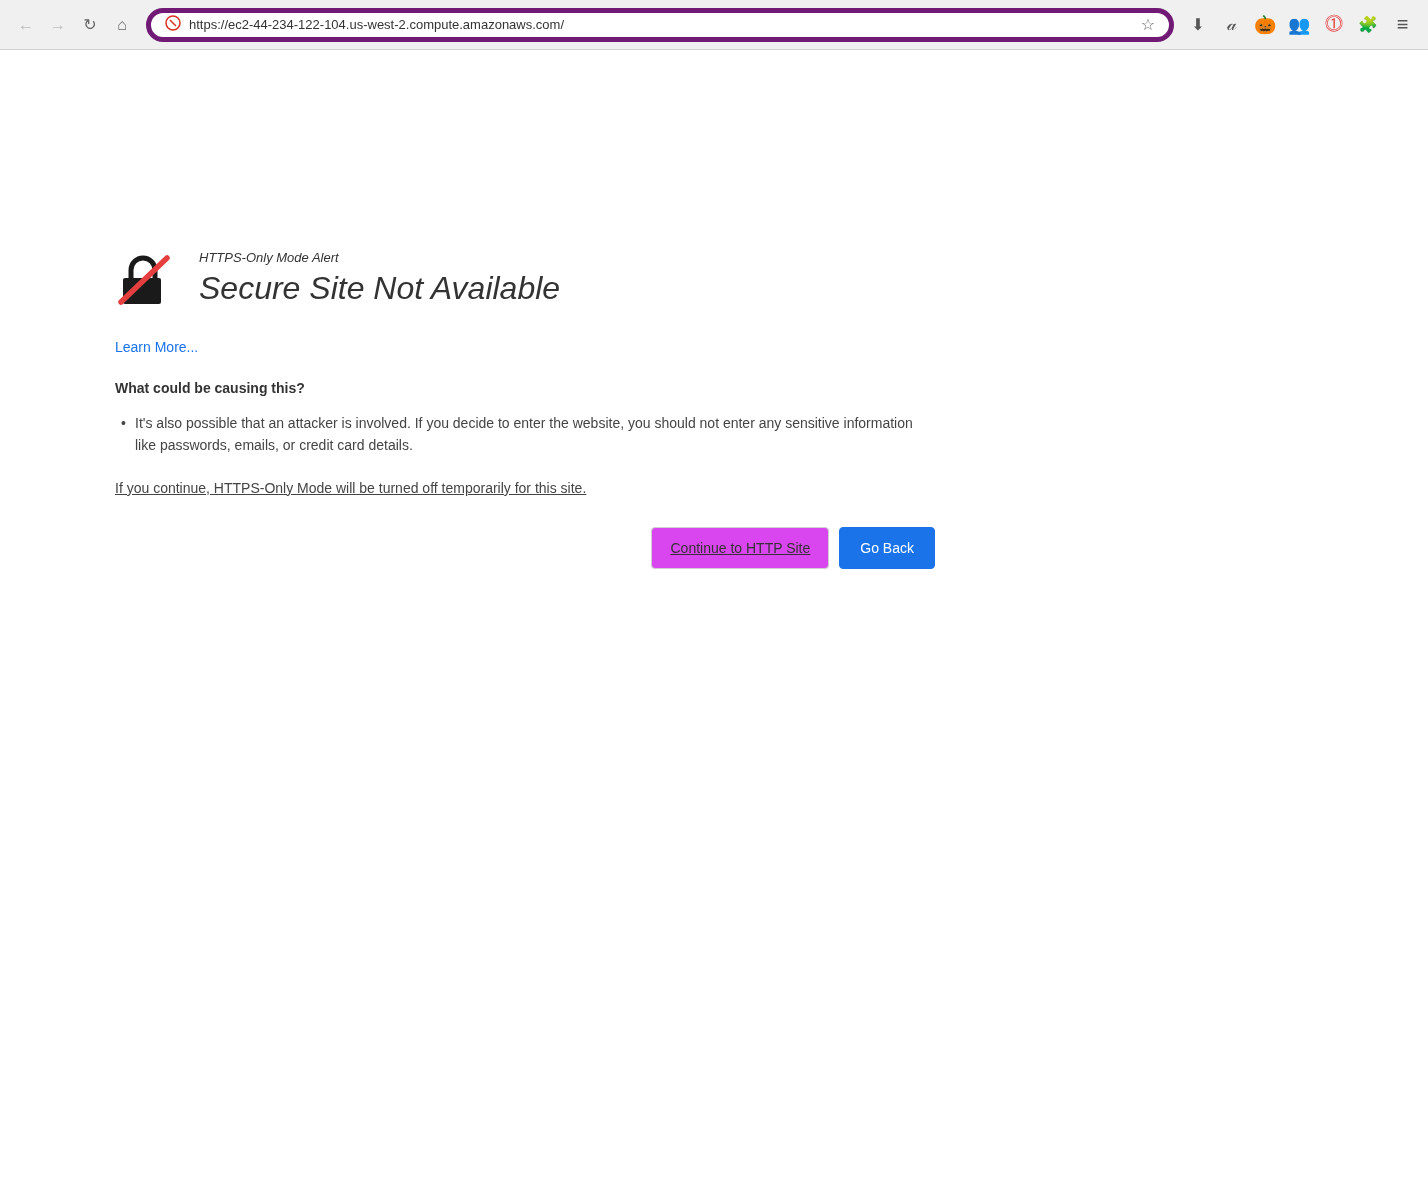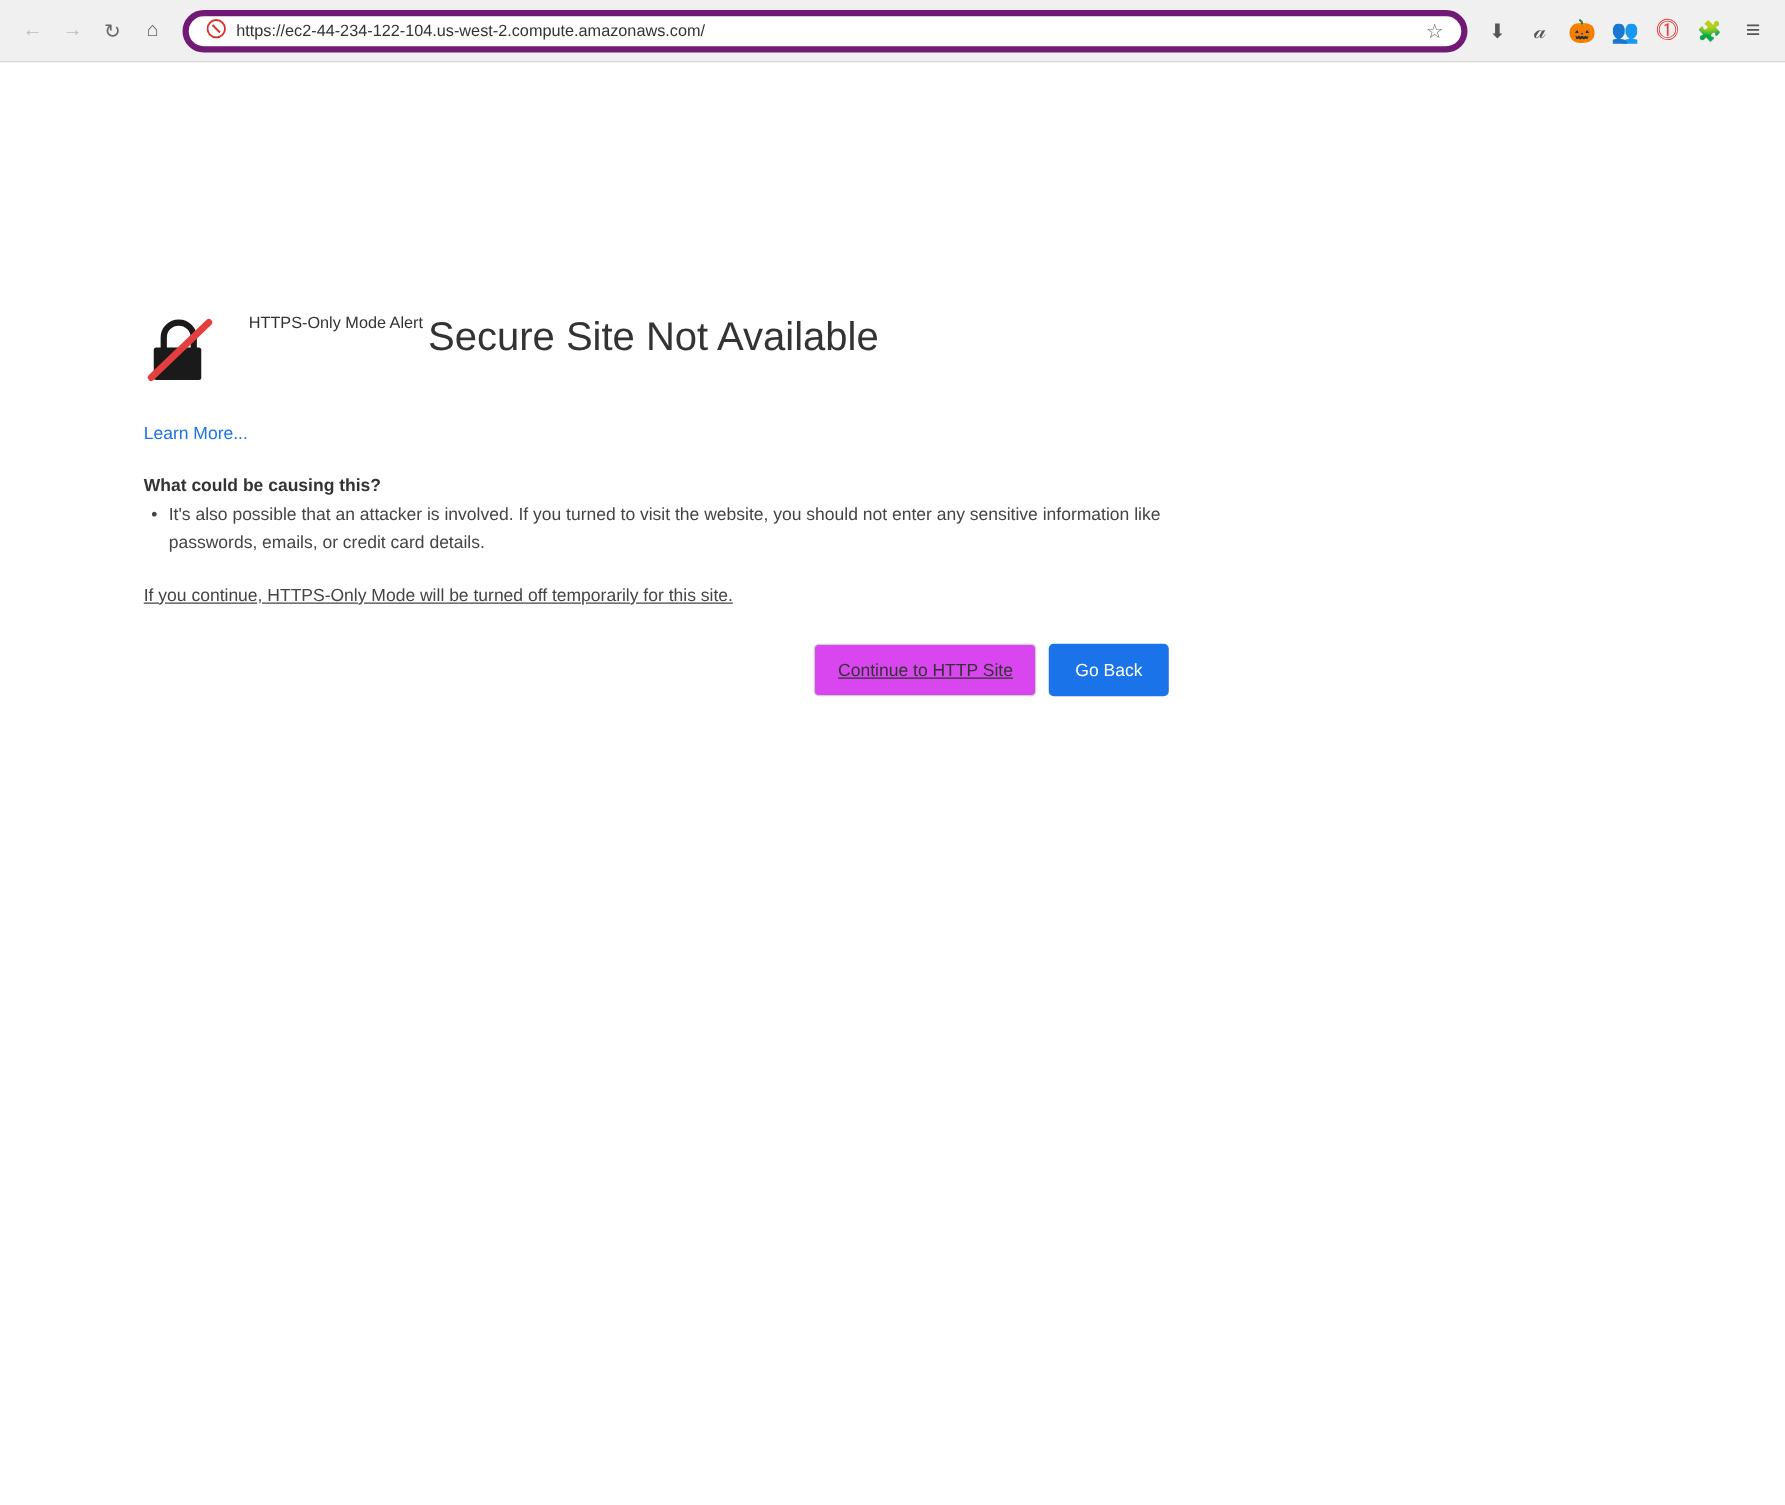--- a/index.html
+++ b/index.html
@@ -114,22 +114,23 @@
       position: relative;
     }
 
     .lock-svg {
       width: 60px;
       height: 60px;
     }
 
     .error-title-group {
       display: flex;
-      flex-direction: row;
+      flex-direction: column;
       gap: 4px;
+      font-style: italic;
     }
 
     .error-subtitle {
       font-size: 13px;
       color: #333;
       font-weight: 500;
     }
 
     .error-title {
       font-size: 32px;
@@ -163,21 +164,21 @@
 
     .cause-section {
       margin-top: 24px;
       margin-bottom: 20px;
     }
 
     .cause-title {
       font-size: 14px;
       font-weight: 700;
       color: #333;
-      margin-bottom: 4px;
+      margin-bottom: 16px;
     }
 
     .cause-list {
       list-style: none;
       padding: 0;
     }
 
     .cause-list li {
       font-size: 14px;
       color: #444;
@@ -288,21 +289,21 @@
         <div class="error-title">Secure Site Not Available</div>
       </div>
     </div>
 
     <div class="error-body">
       <a href="#" class="learn-more-link">Learn More...</a>
 
       <div class="cause-section">
         <p class="cause-title">What could be causing this?</p>
         <ul class="cause-list">
-          <li>It's also possible that an attacker is involved. If you turned to visit the website, you should not enter any sensitive information like passwords, emails, or credit card details.</li>
+          <li>It's also possible that an attacker is involved. If you decide to enter the website, you should not enter any sensitive information like passwords, emails, or credit card details.</li>
         </ul>
       </div>
 
       <p class="continue-text">If you continue, HTTPS-Only Mode will be turned off temporarily for this site.</p>
 
       <div class="button-row">
         <button class="btn-continue">Continue to HTTP Site</button>
         <button class="btn-go-back">Go Back</button>
       </div>
     </div>

